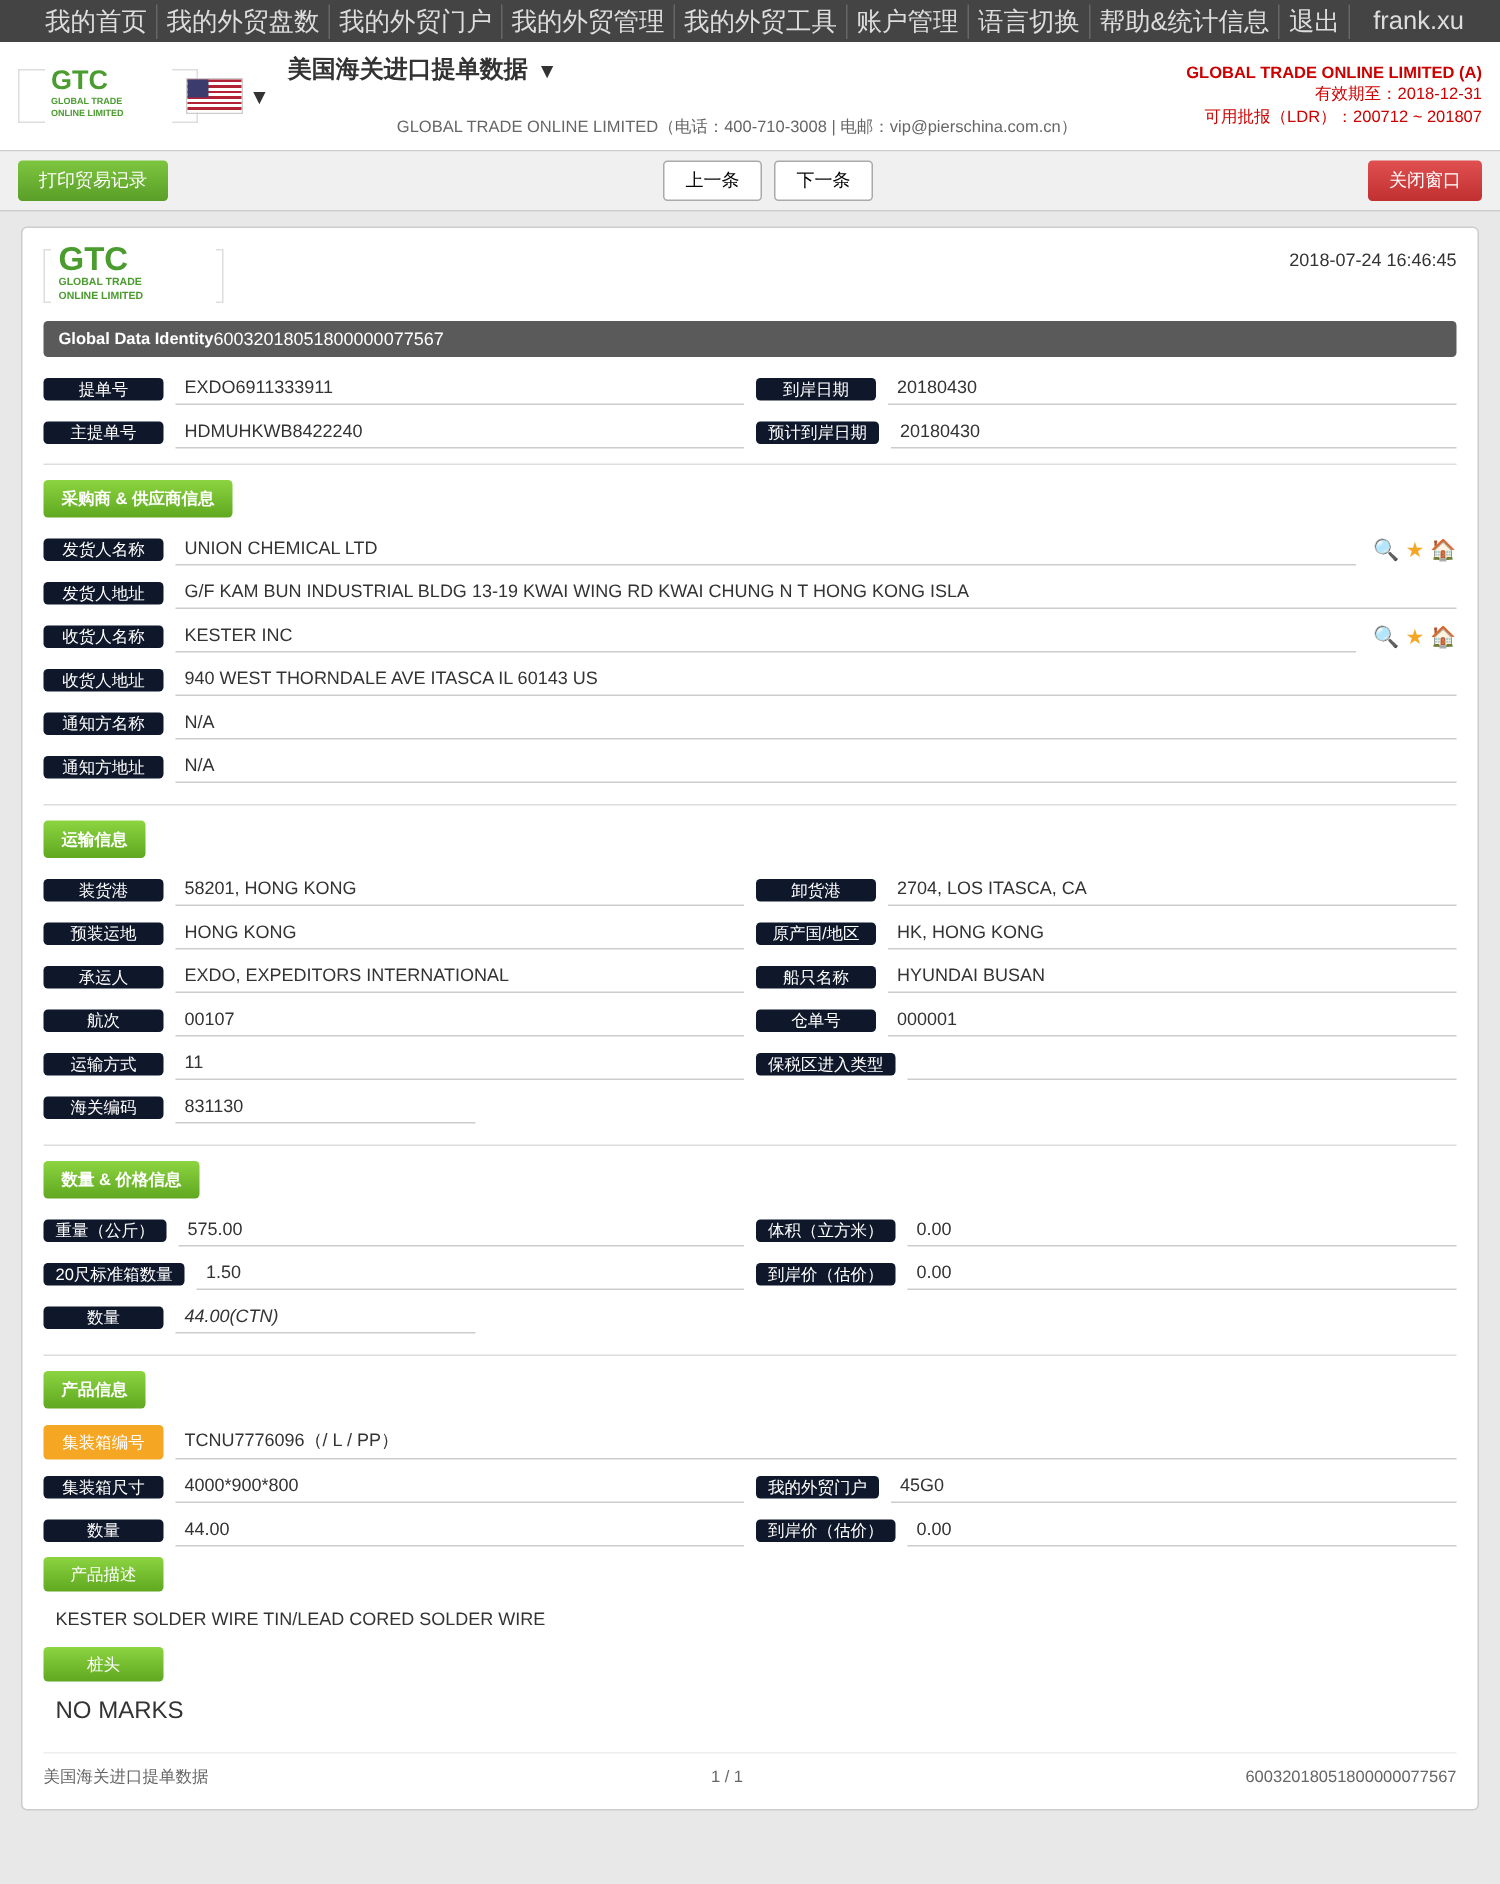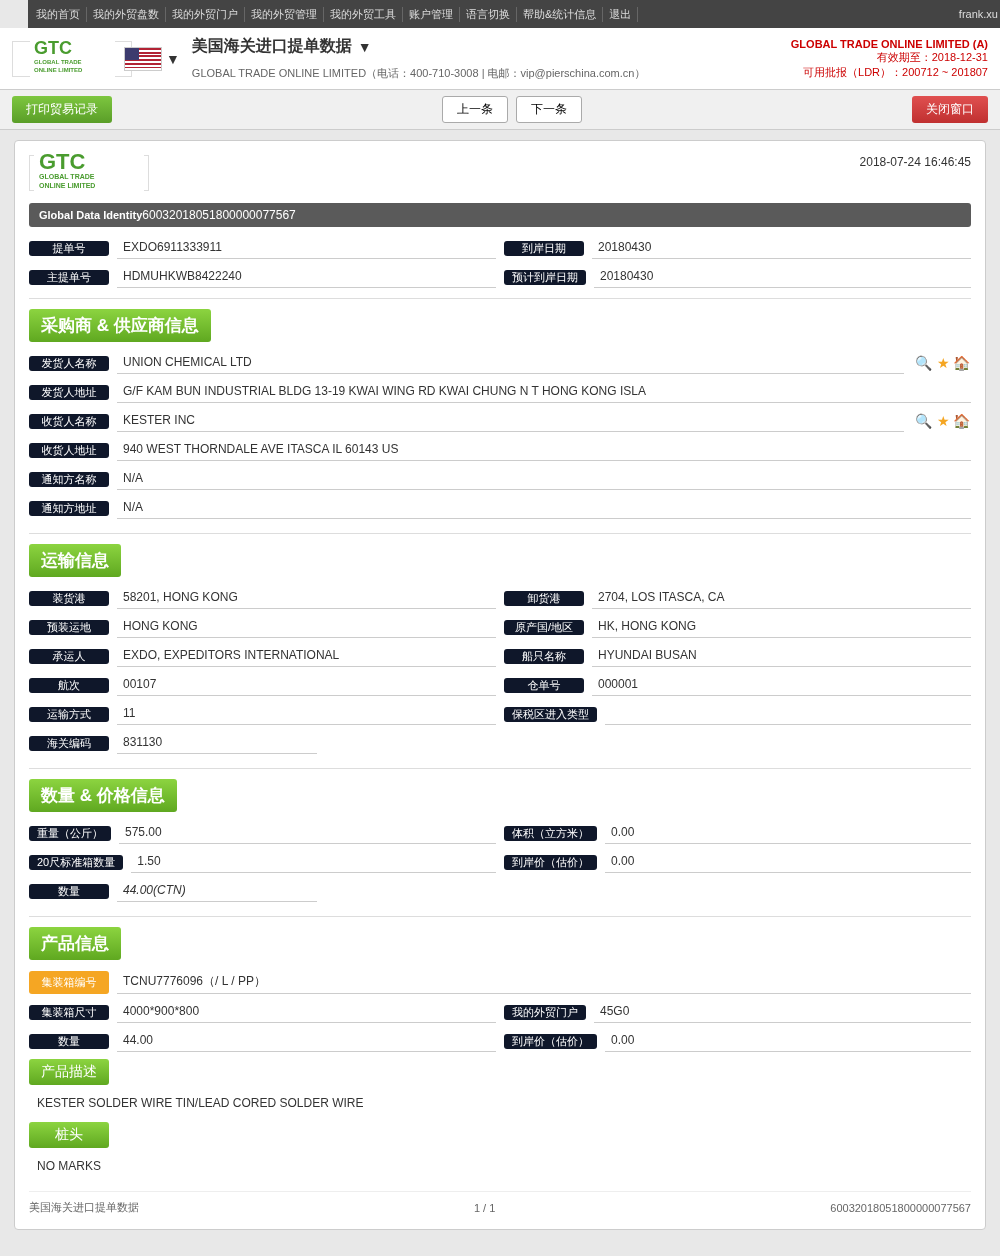--- a/index.html
+++ b/index.html
@@ -4,43 +4,42 @@
   <style>
     * { box-sizing: border-box; margin: 0; padding: 0; }
     body { font-family: Arial, sans-serif; font-size: 12px; background: #e8e8e8; color: #333; }
 
     
     .top-nav {
       background: #444;
       color: #ddd;
       display: flex;
       align-items: center;
-      padding: 0 2px;
+      padding: 0 24px;
       height: 28px;
-      font-size: 11px;
-      margin-left: 28px;
+      font-size: 17px;
     }
     .top-nav a { color: #ddd; text-decoration: none; padding: 0 6px; border-right: 1px solid #666; cursor: pointer; }
     .top-nav a:last-child { border-right: none; }
     .top-nav .spacer { flex: 1; }
     .top-nav .user { padding-left: 10px; }
 
     
     .header {
       background: #fff;
       display: flex;
       align-items: center;
       padding: 8px 12px;
       border-bottom: 1px solid #ccc;
     }
     .logo { width: 100px; }
     .flag-area { display: flex; align-items: center; margin: 0 12px; }
     .header-title { flex: 1; }
     .header-title h2 { font-size: 16px; color: #333; display: flex; align-items: center; gap: 6px; }
-    .header-title p { font-size: 11px; color: #666; margin-top: 9px; }
+    .header-title p { font-size: 11px; color: #666; margin-top: 20px; text-align: center; }
     .header-right { text-align: right; font-size: 11px; color: #c00; }
     .header-right .company { font-weight: bold; color: #c00; }
 
     
     .toolbar {
       background: #f0f0f0;
       padding: 6px 12px;
       display: flex;
       align-items: center;
       gap: 8px;
@@ -103,21 +102,21 @@
       font-size: 10px; color: #4a9c2f; font-weight: bold;
     }
 
     
     .section { margin-bottom: 14px; }
     .section-header {
       background: linear-gradient(to bottom, #8cd440, #5fa820);
       color: #fff;
       padding: 5px 12px;
       border-radius: 3px;
-      font-size: 17px;
+      font-size: 11px;
       font-weight: bold;
       display: inline-block;
       margin-bottom: 10px;
     }
 
     
     .identity-row {
       background: #5a5a5a;
       color: #fff;
       padding: 5px 10px;
@@ -179,21 +178,21 @@
       font-size: 11px;
       min-width: 80px;
       text-align: center;
       white-space: nowrap;
     }
     .field-label-green {
       background: linear-gradient(to bottom, #8cd440, #5fa820);
       color: #fff;
       padding: 4px 8px;
       border-radius: 3px;
-      font-size: 14px;
+      font-size: 11px;
       min-width: 80px;
       text-align: center;
       white-space: nowrap;
     }
 
     
     .doc-footer {
       display: flex;
       justify-content: space-between;
       align-items: center;
@@ -483,21 +482,21 @@
       </div>
 
       <div class="field-row">
         <div class="field-label-green">产品描述</div>
       </div>
       <div style="padding: 4px 8px; font-size:12px; margin-bottom:8px;">KESTER SOLDER WIRE TIN/LEAD CORED SOLDER WIRE</div>
 
       <div class="field-row">
         <span class="field-label-green">桩头</span>
       </div>
-      <div style="padding: 4px 8px; font-size:12px; margin-bottom:8px;">NO MARKS</div>
+      <div style="padding: 4px 8px; font-size:16px; margin-bottom:8px;">NO MARKS</div>
     </div>
 
     <div class="doc-footer">
       <span>美国海关进口提单数据</span>
       <span>1 / 1</span>
       <span>60032018051800000077567</span>
     </div>
 
   </div>
 </div>

